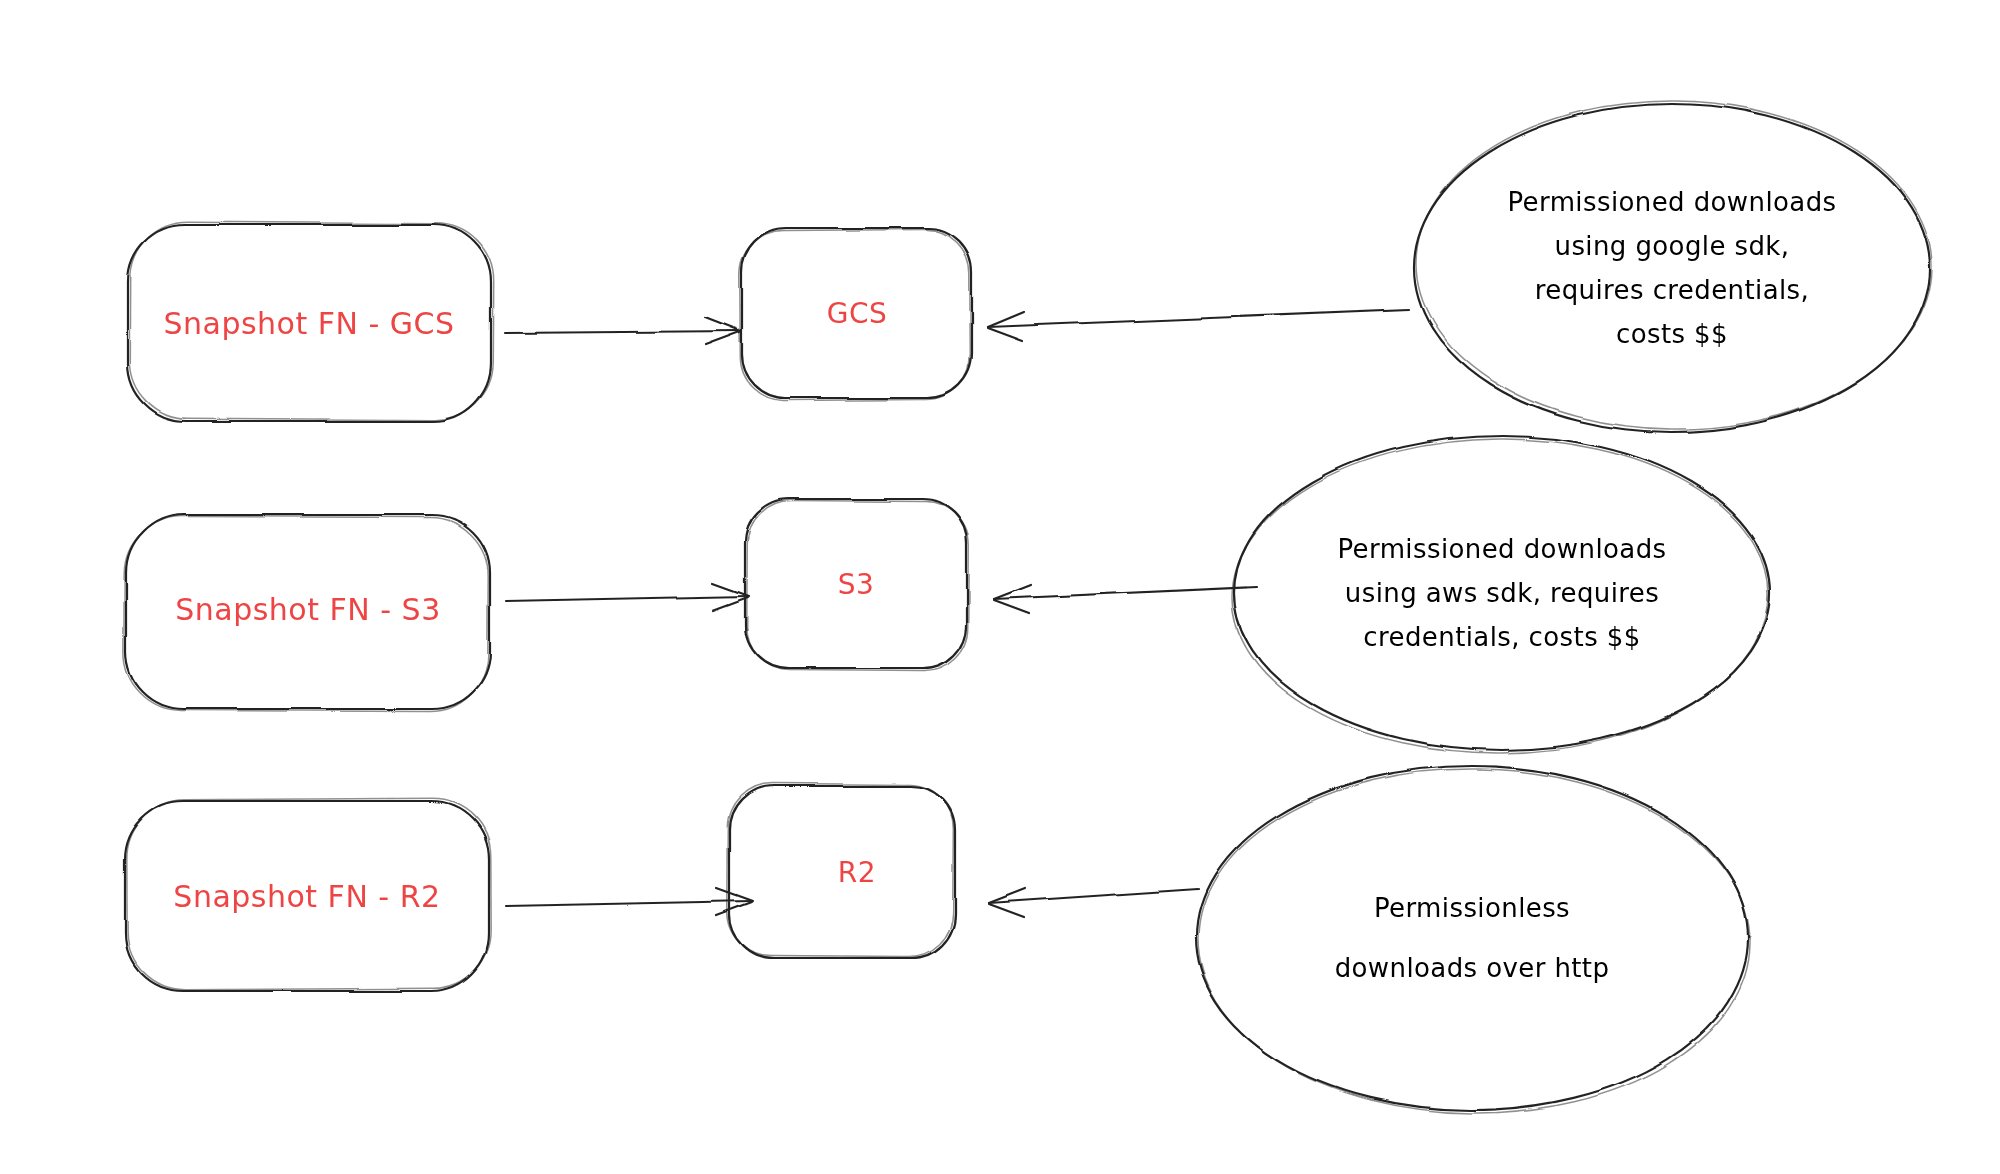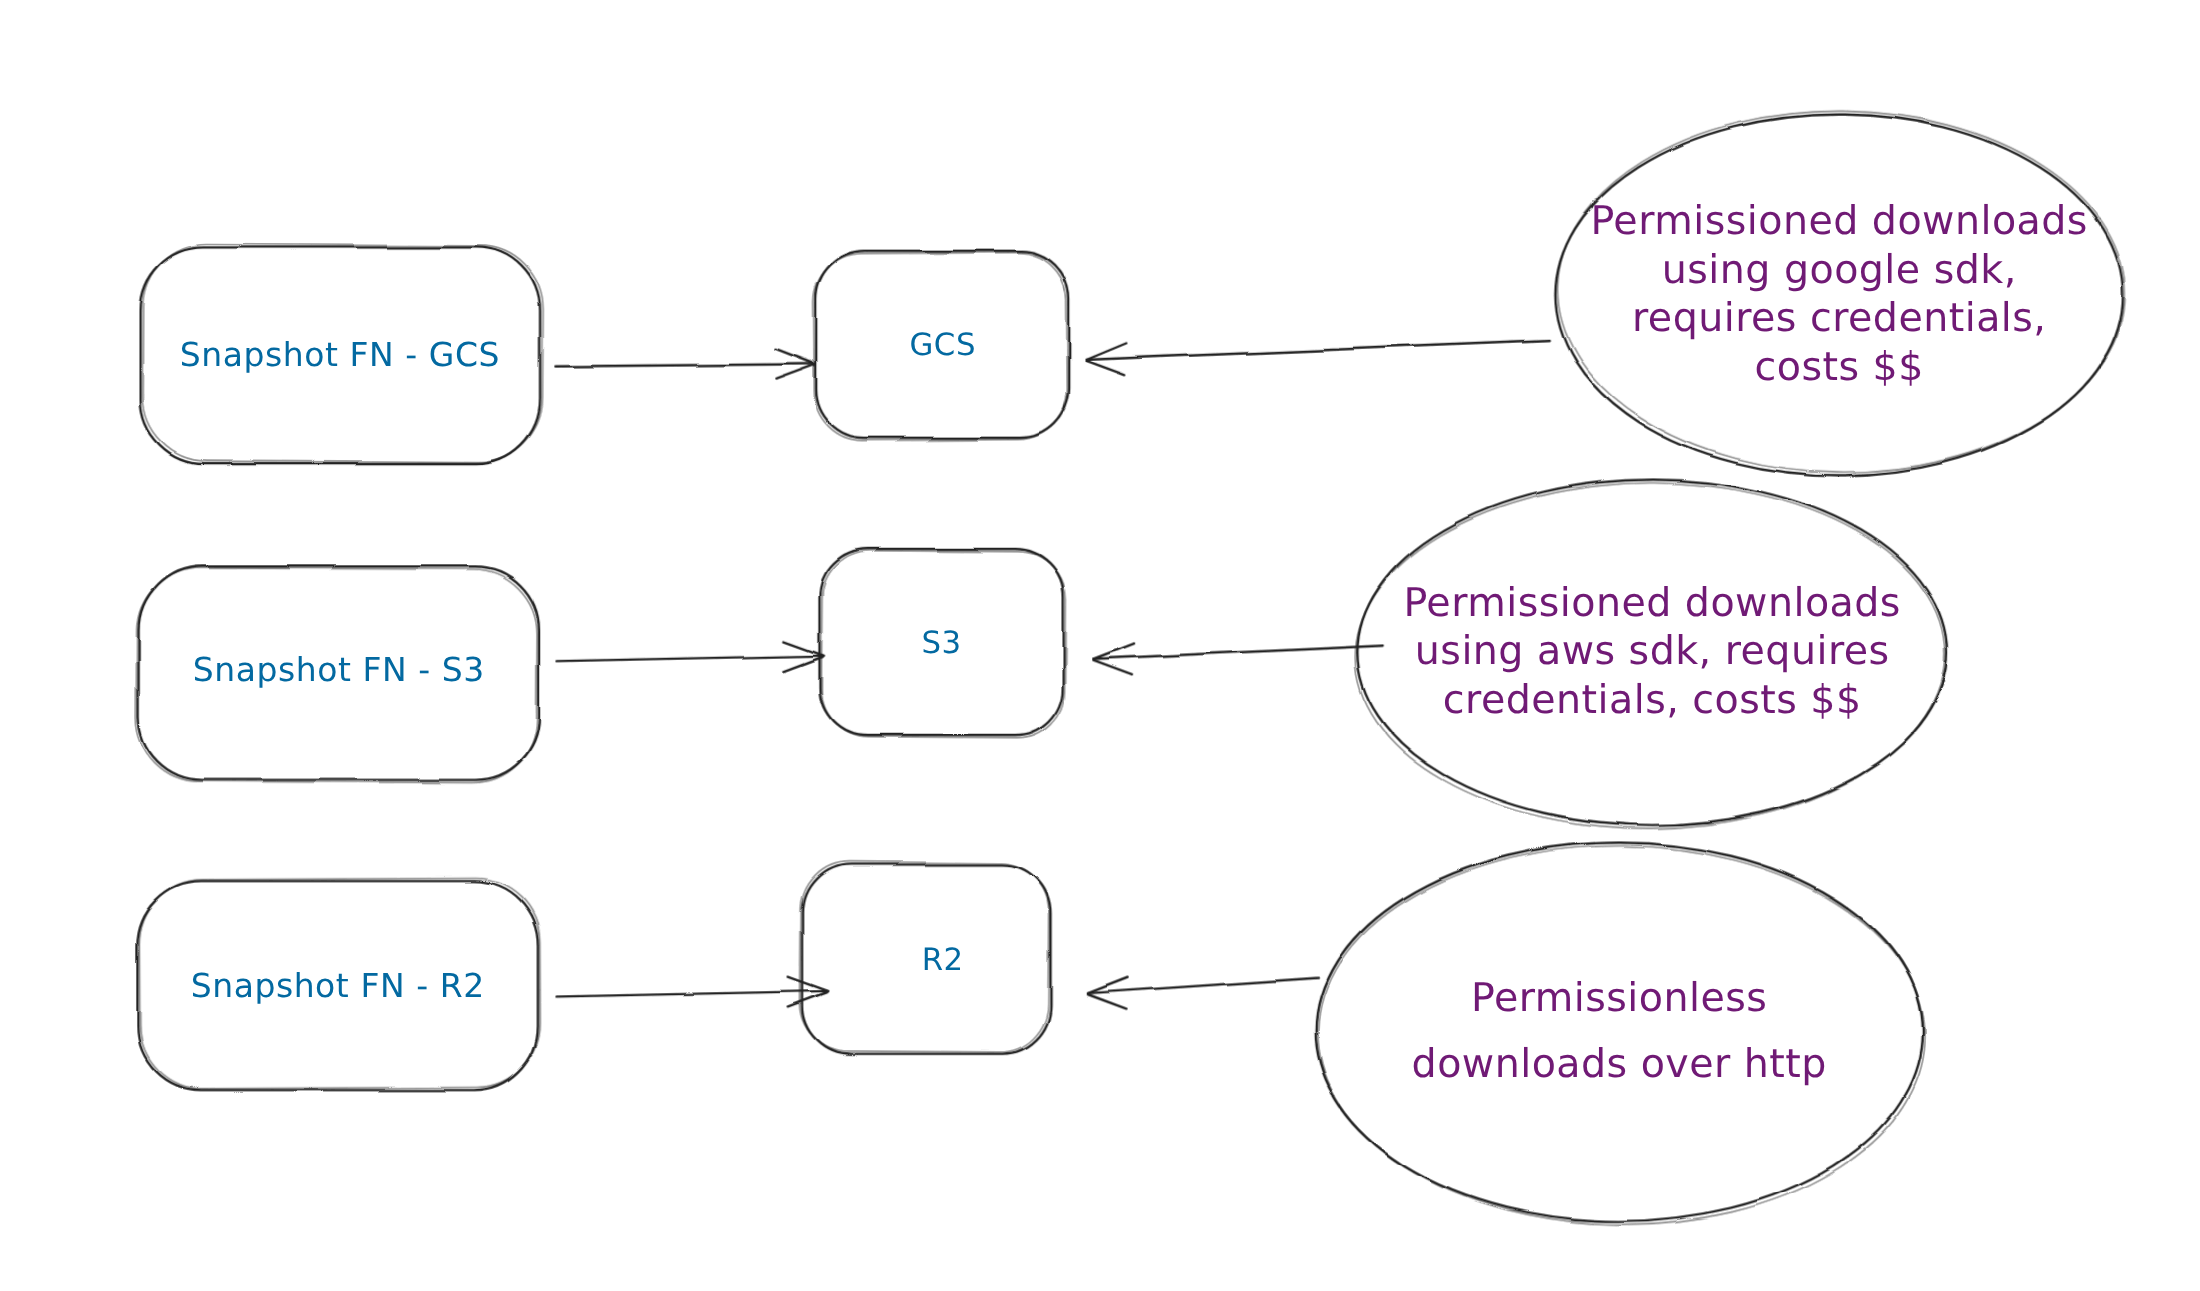--- a/index.html
+++ b/index.html
@@ -32,37 +32,37 @@
   .sketch .echo {
     stroke-opacity: 0.5;
     stroke-width: 1.5;
   }
   .lbl {
     position: absolute;
     display: flex;
     align-items: center;
     justify-content: center;
     text-align: left;
-    color: #0369a1;
+    color: #ef4444;
     font-size: 30px;
     letter-spacing: 0.5px;
     pointer-events: none;
   }
   .lbl.small {
     font-size: 28px;
   }
   .note {
     position: absolute;
     display: flex;
     flex-direction: column;
     align-items: center;
     justify-content: center;
     text-align: center;
-    color: #701a75;
-    font-size: 36px;
+    color: #000000;
+    font-size: 26px;
     letter-spacing: 0.4px;
     pointer-events: none;
   }
   .note .line {
     line-height: 44px;
     white-space: nowrap;
   }
 </style>
 </head>
 <body>

